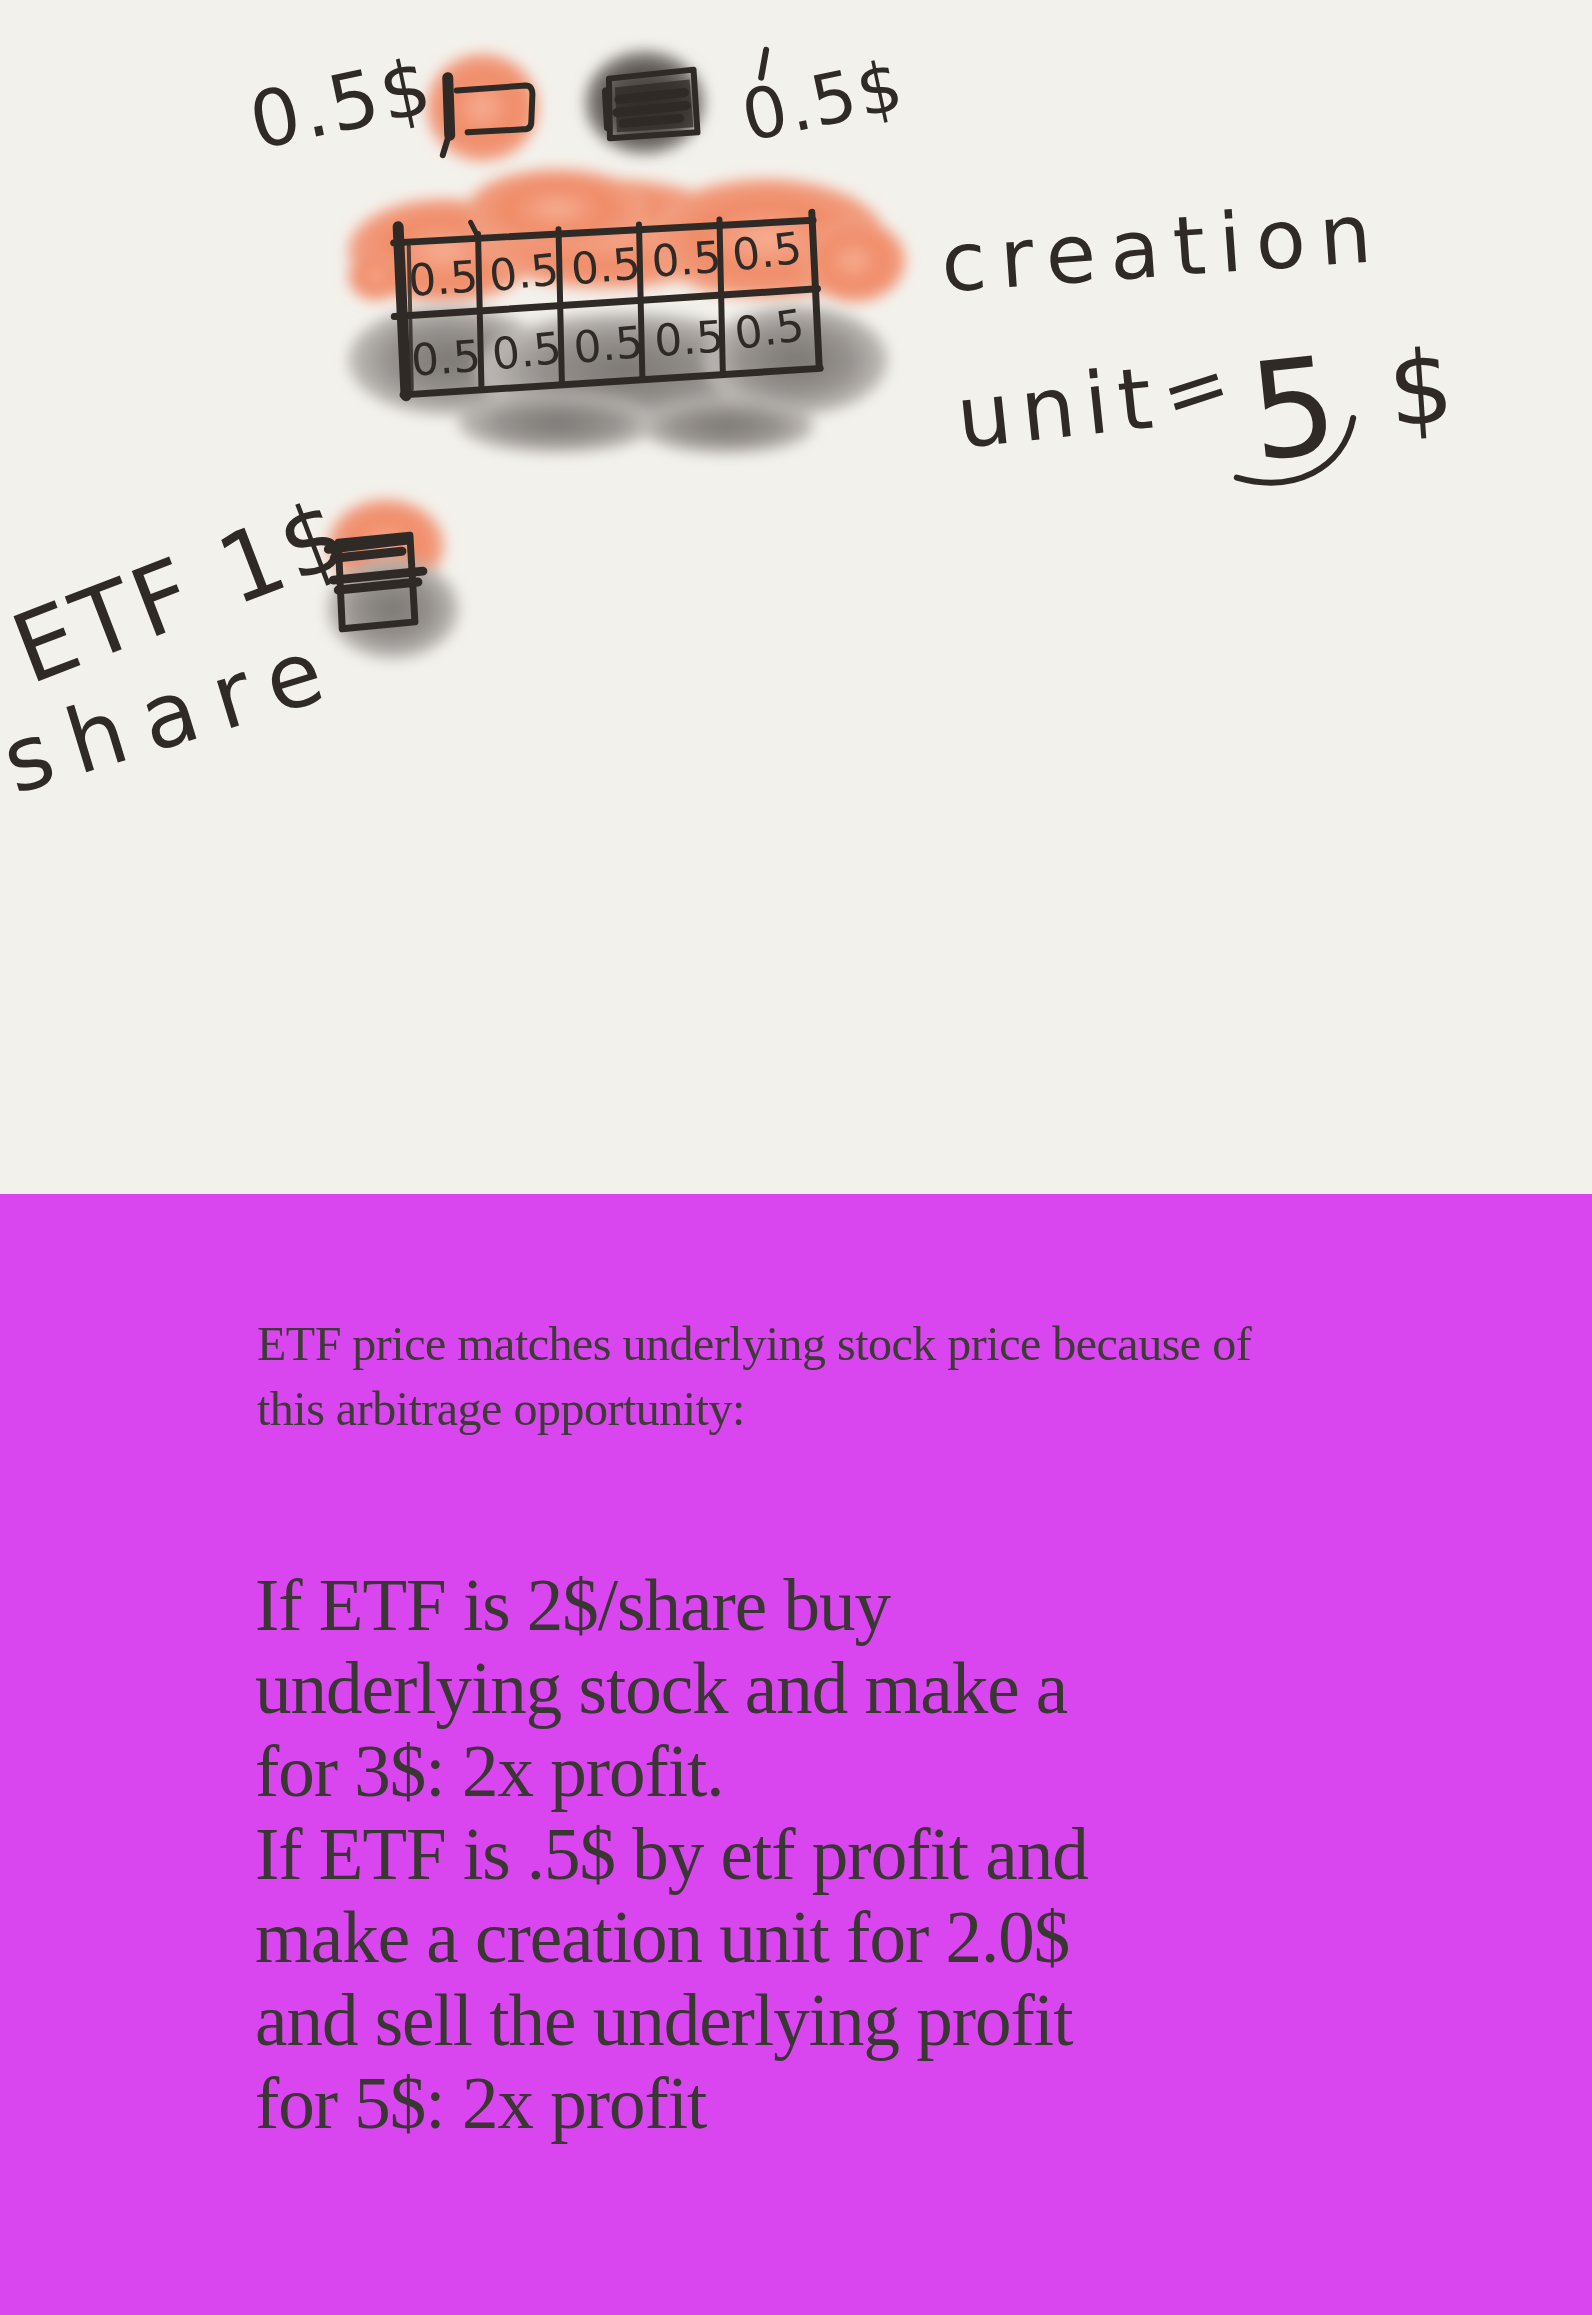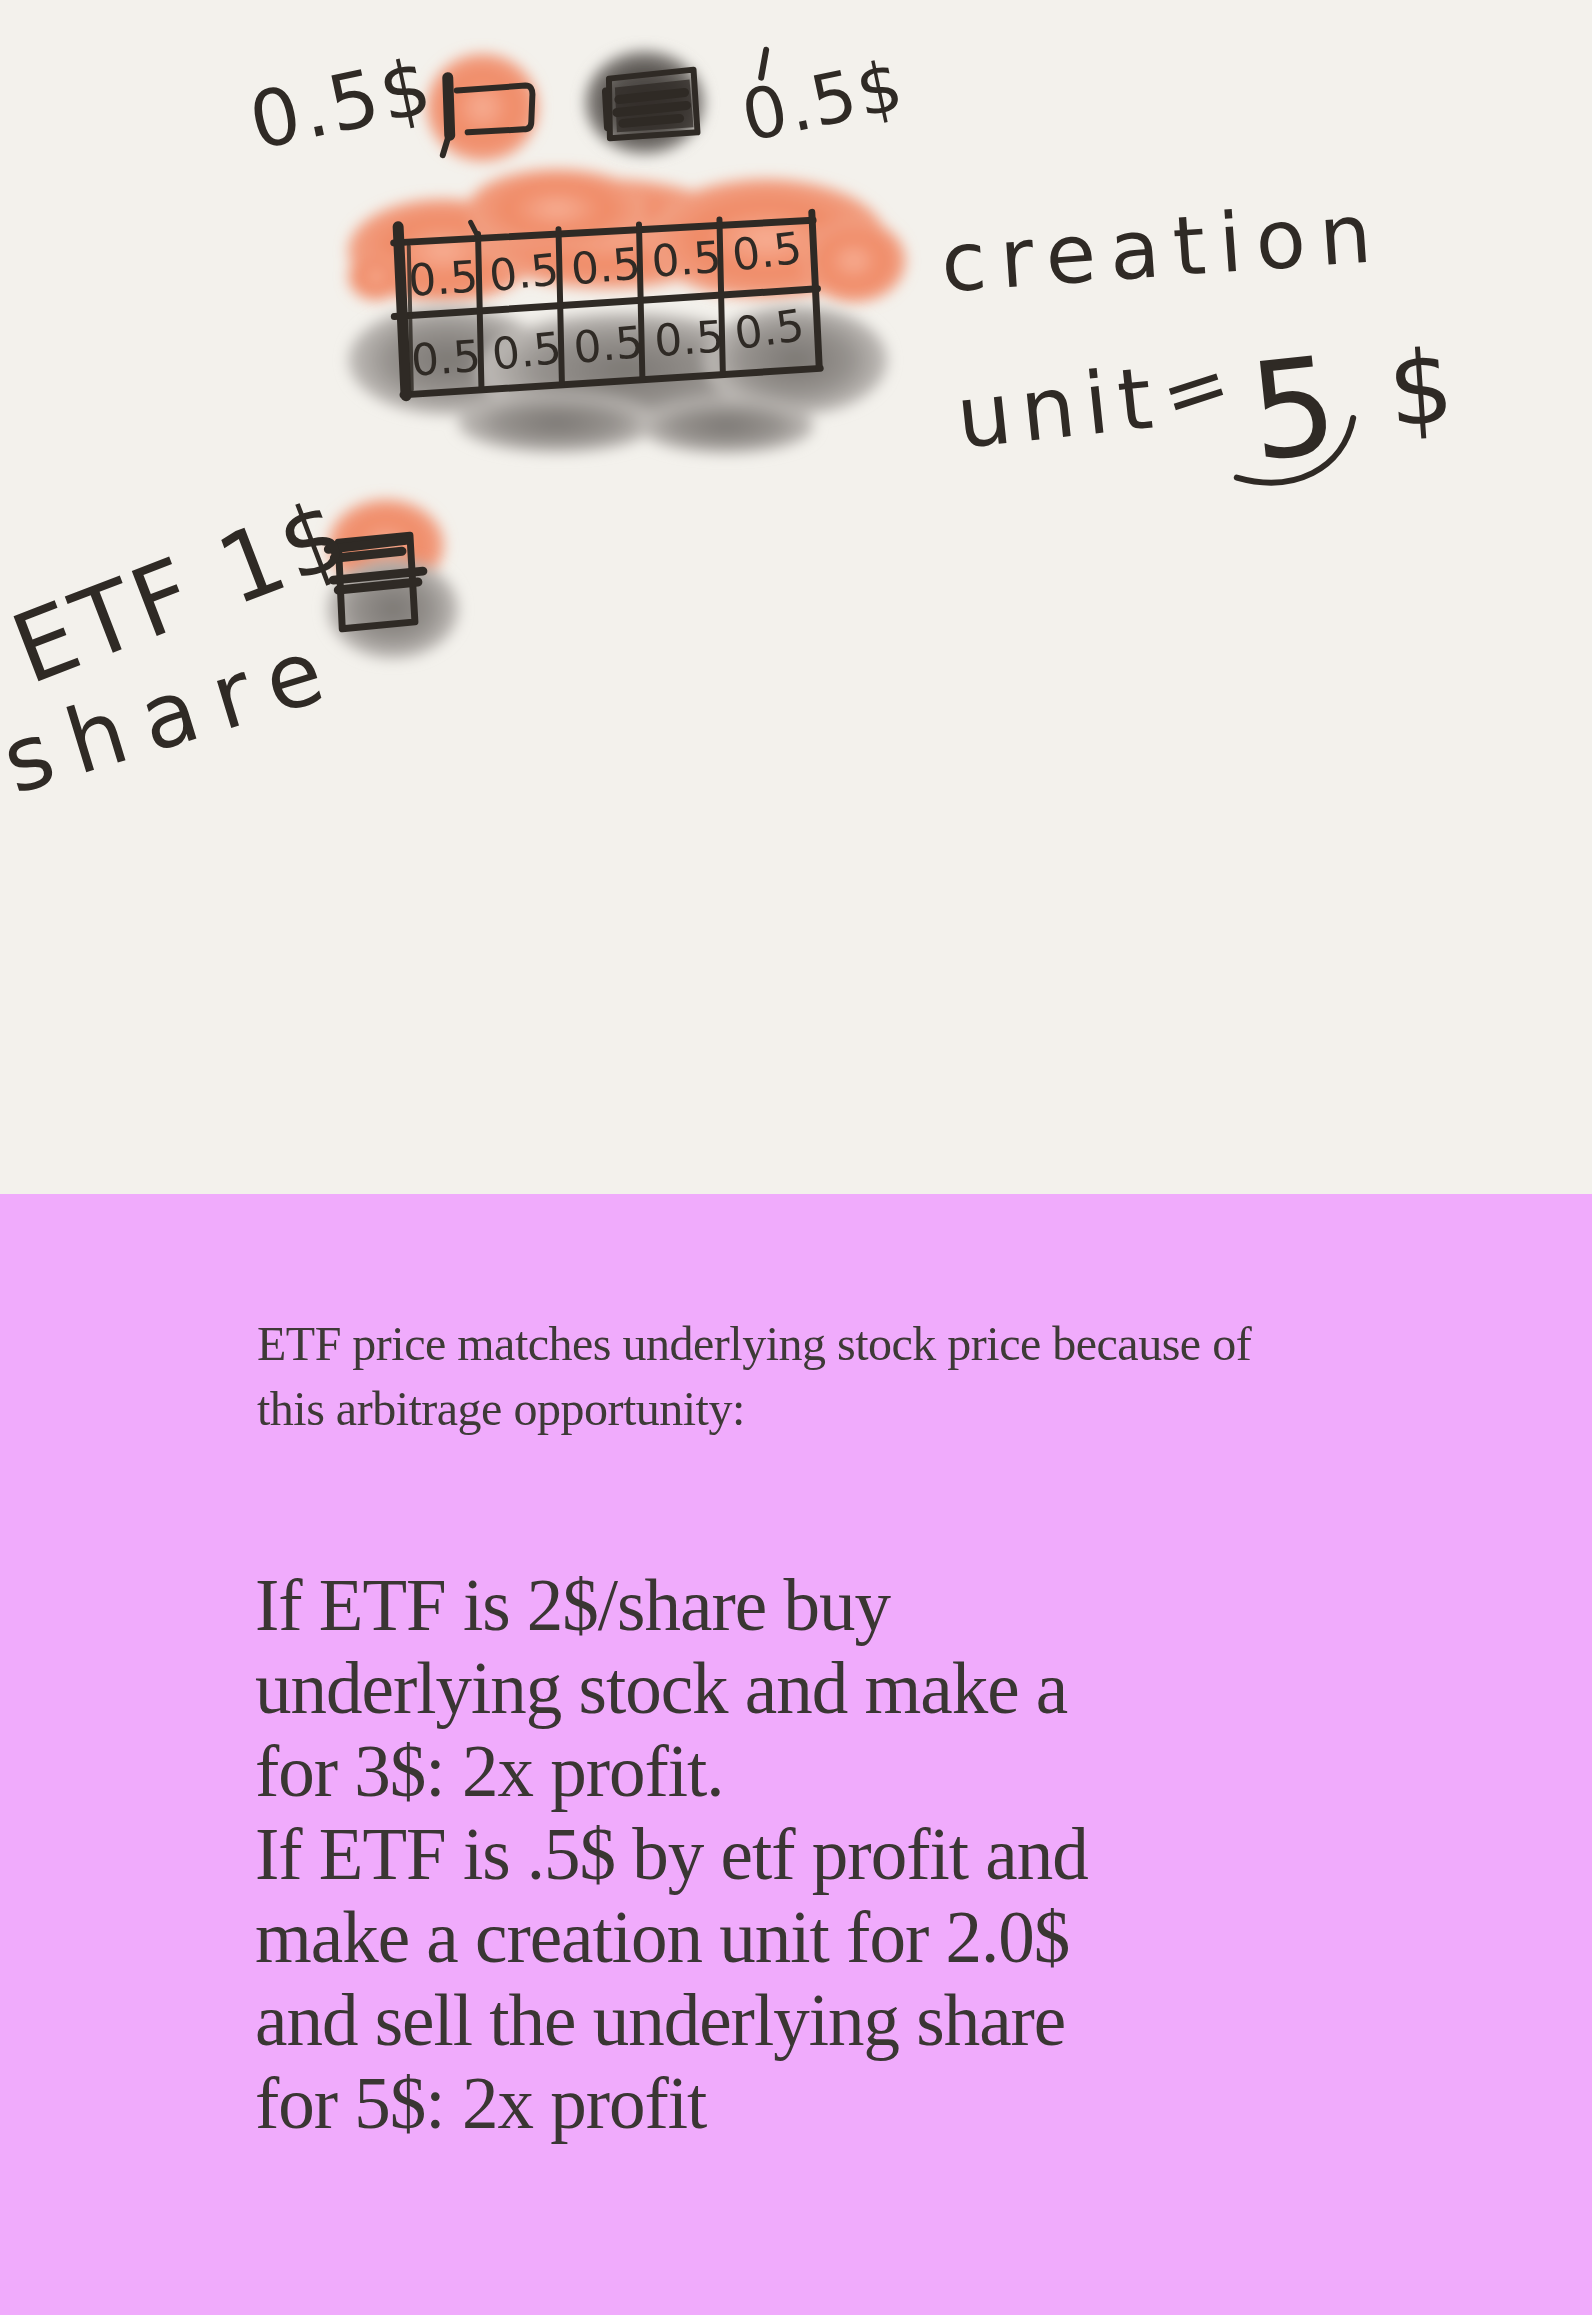--- a/index.html
+++ b/index.html
@@ -21,21 +21,21 @@
   #sketch-svg { position: absolute; left: 0; top: 0; }
   .ink-text {
     font-family: "DejaVu Sans", sans-serif;
     fill: #2f2a25;
   }
   
   #note-area {
     position: absolute;
     left: 0; top: 1194px;
     width: 1592px; height: 1121px;
-    background: #f0abfc;
+    background: #d946ef;
   }
   #intro-paragraph {
     position: absolute;
     left: 257px; top: 117px;
     width: 1174px;
     font-size: 48px;
     line-height: 65px;
     font-weight: 400;
     color: #3e3a37;
     letter-spacing: -0.5px;
@@ -193,19 +193,19 @@
       <div class="note-line">ETF price matches underlying stock price because of</div>
       <div class="note-line">this arbitrage opportunity:</div>
     </div>
 
     <div id="body-paragraph">
       <div class="note-line">If ETF is 2$/share buy</div>
       <div class="note-line">underlying stock and make a</div>
       <div class="note-line">for 3$: 2x profit.</div>
       <div class="note-line">If ETF is .5$ by etf profit and</div>
       <div class="note-line">make a creation unit for 2.0$</div>
-      <div class="note-line">and sell the underlying share</div>
+      <div class="note-line">and sell the underlying profit</div>
       <div class="note-line">for 5$: 2x profit</div>
     </div>
 
   </div>
 </div>
 
 
 </body></html>

